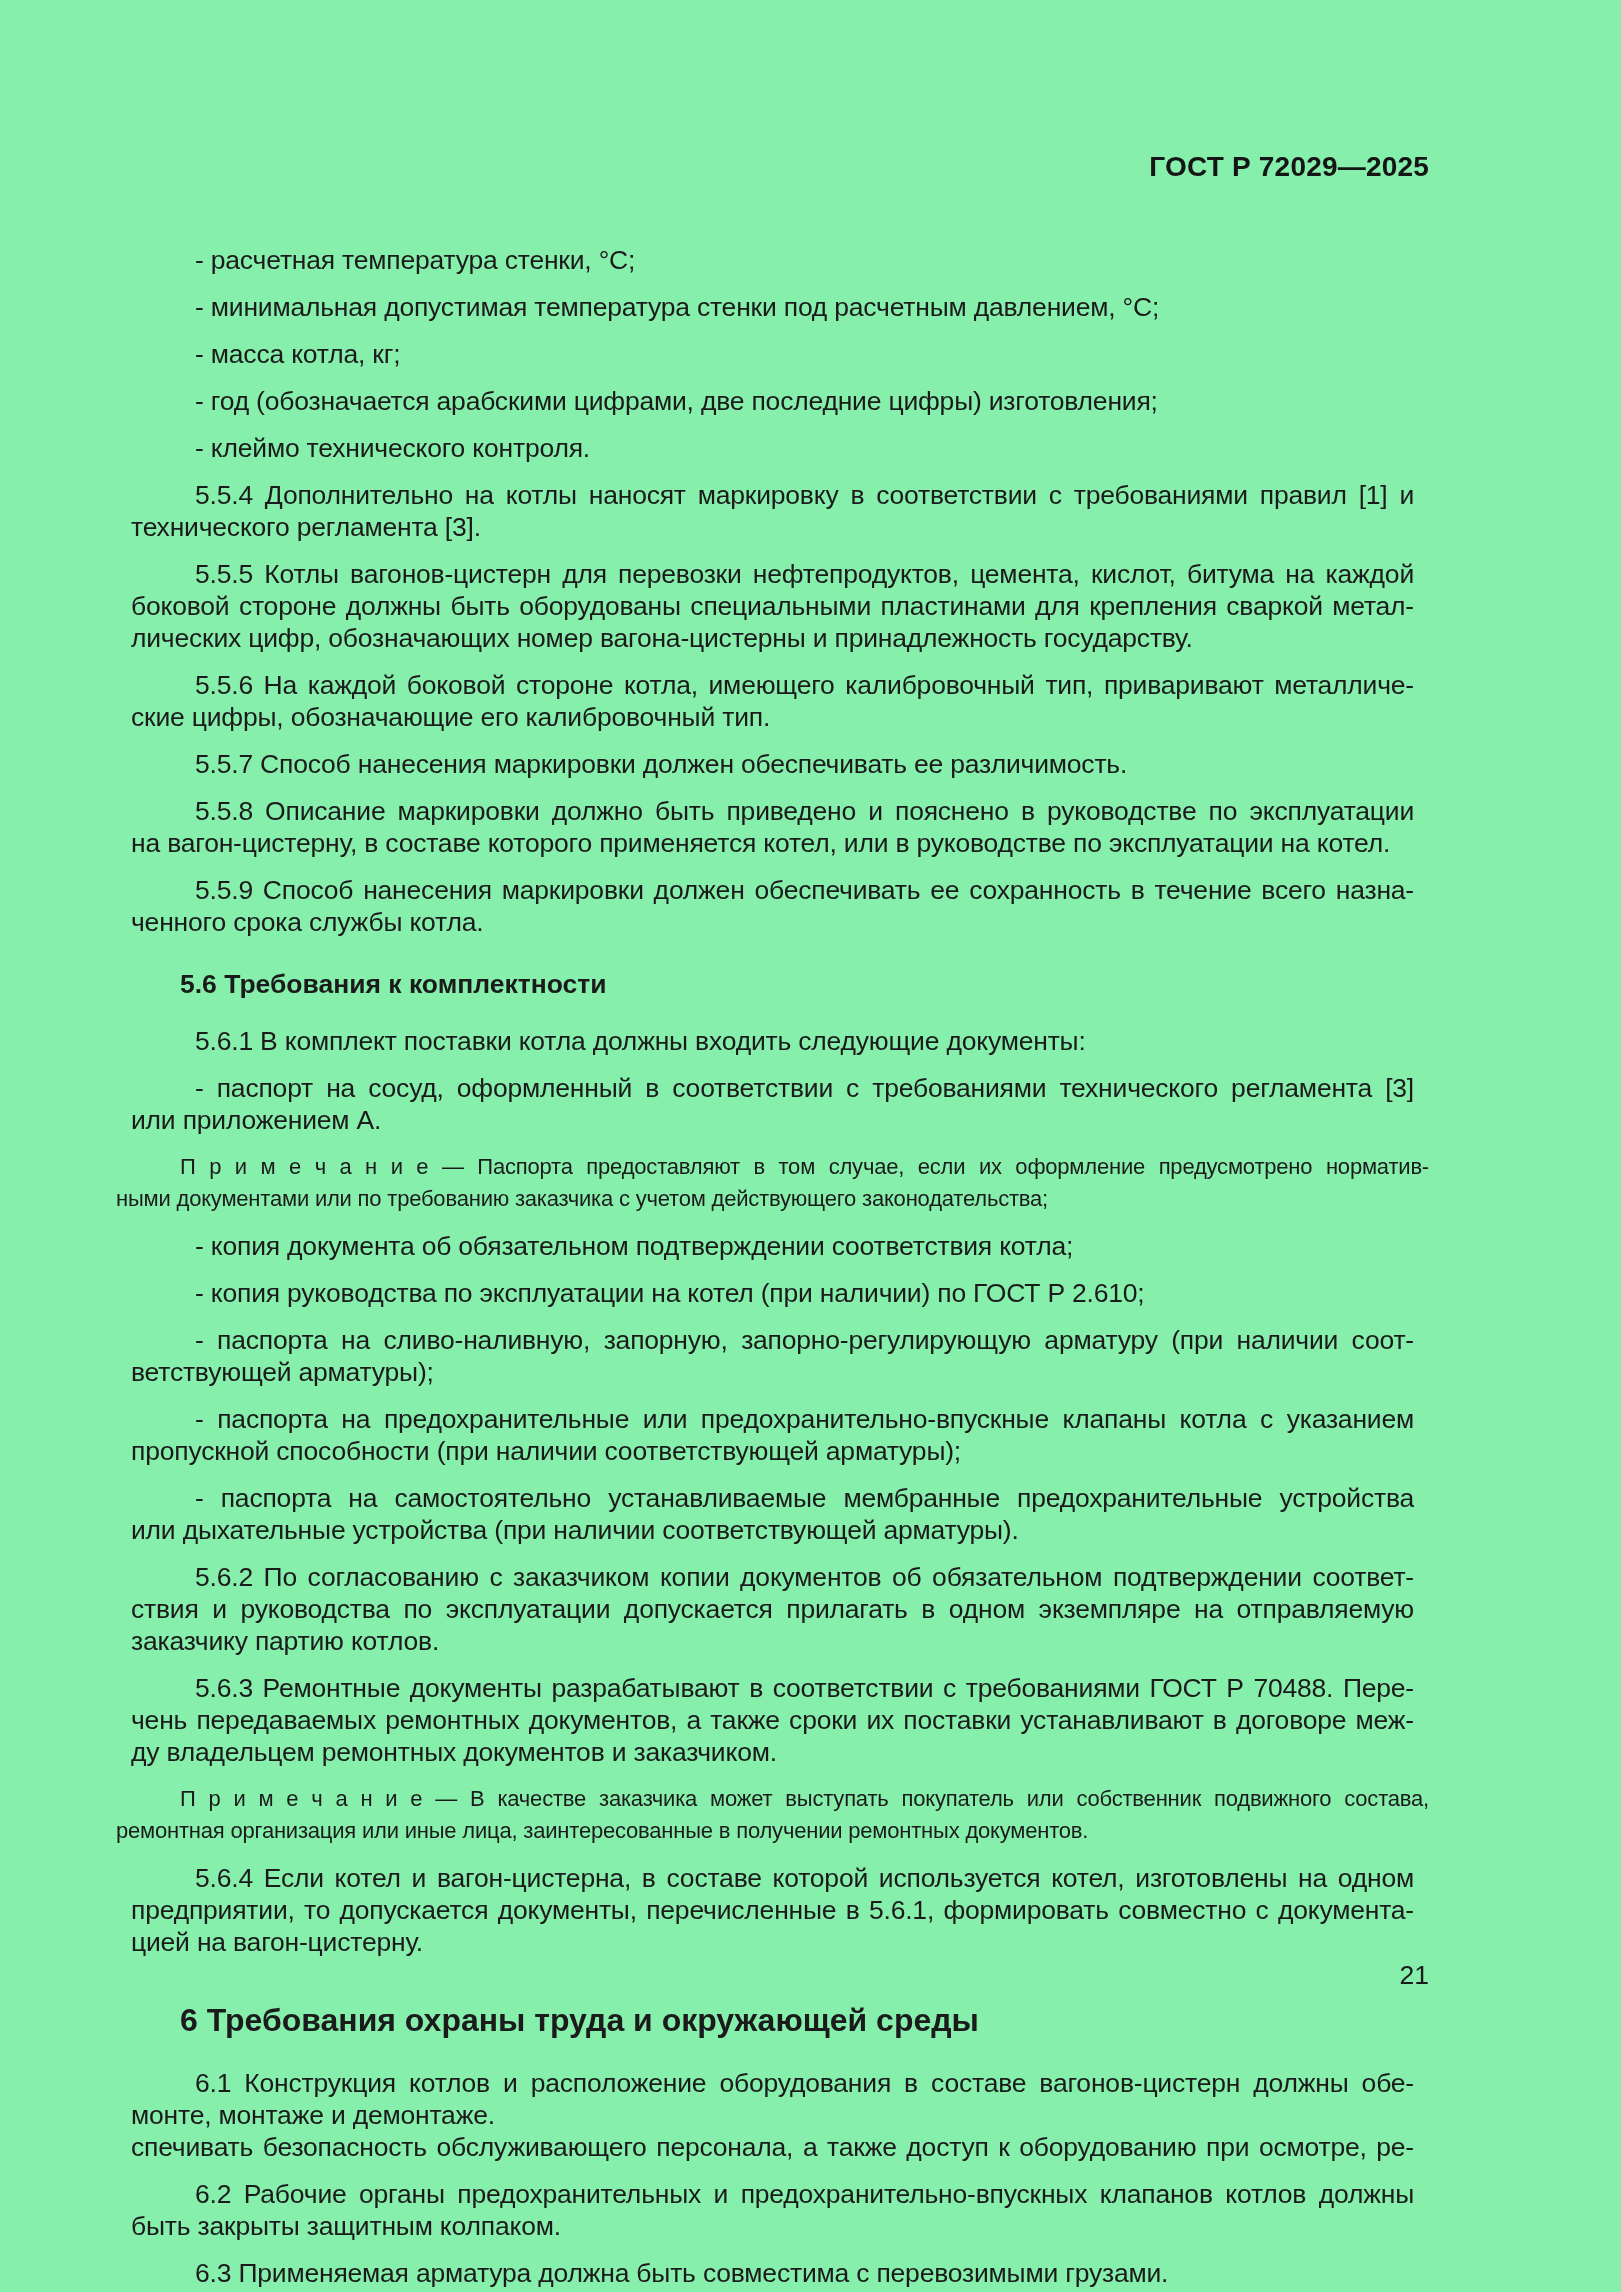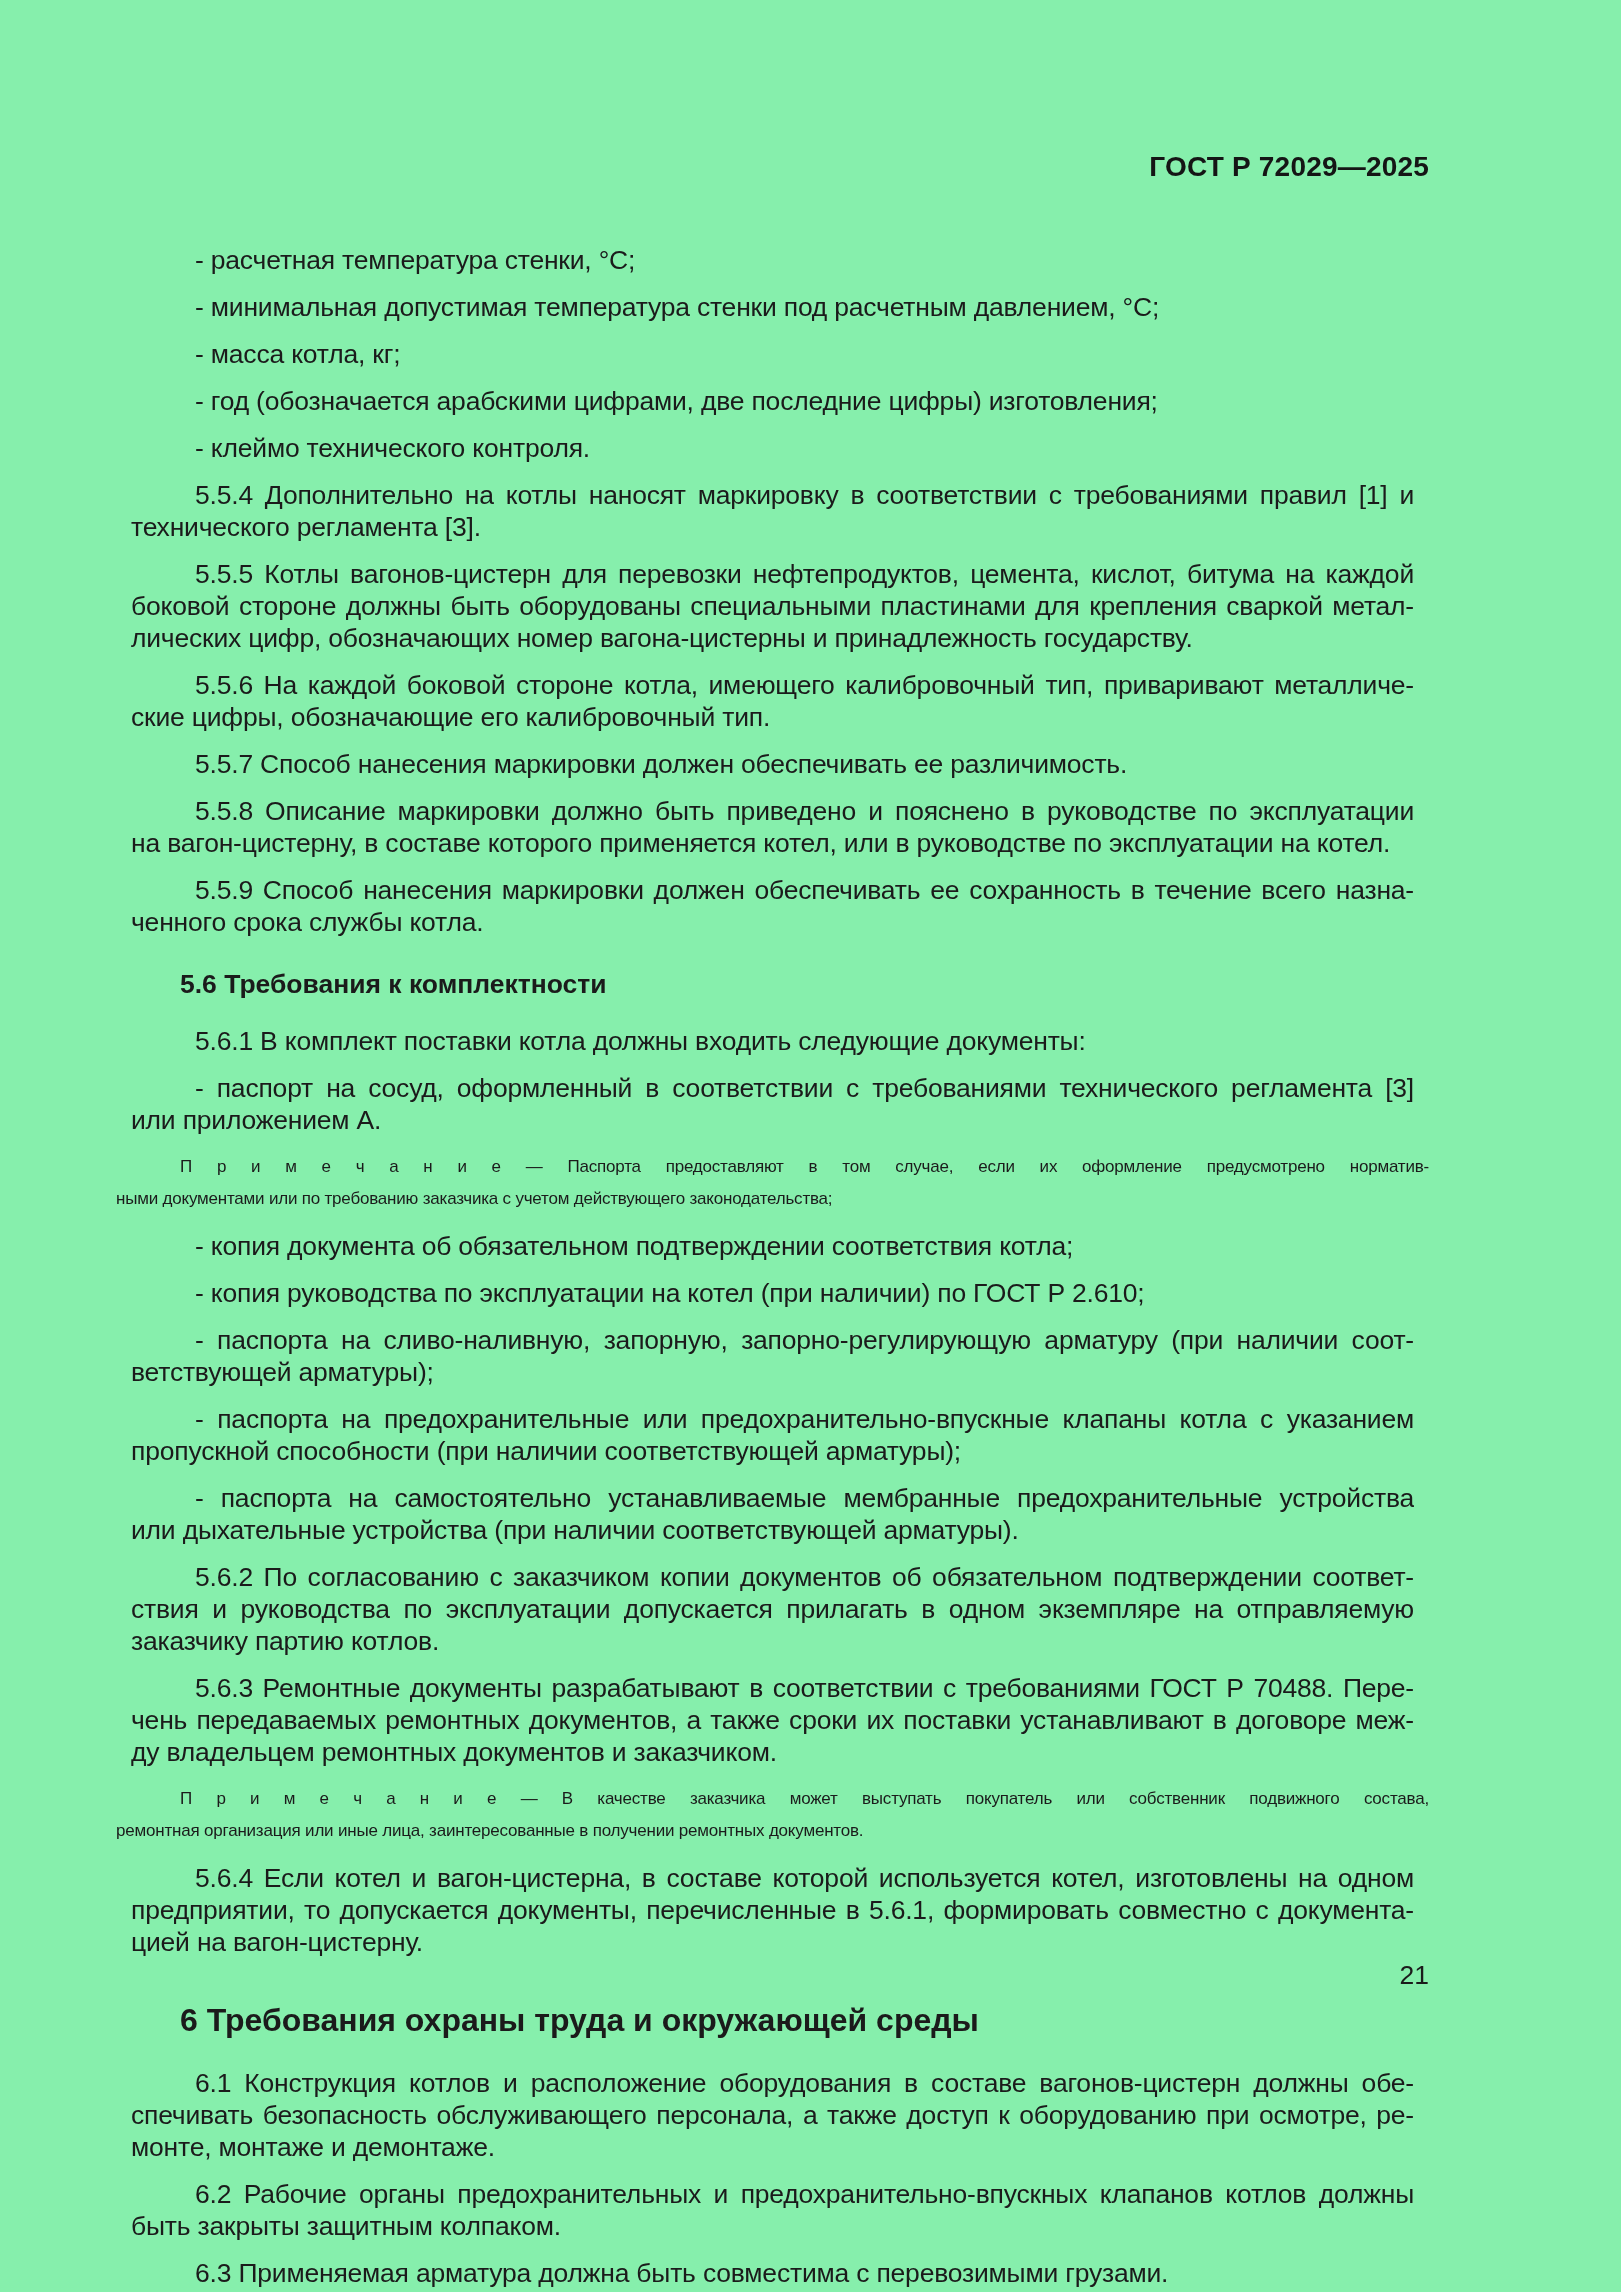--- a/index.html
+++ b/index.html
@@ -45,21 +45,21 @@
     overflow: hidden;
     letter-spacing: -0.2px;
     color: #1b1b1b;
     text-align: left;
   }
   .line.first { padding-left: 64px; }
   .line.just {
     text-align: justify;
     text-align-last: justify;
   }
-  .note .line { font-size: 17px; }
+  .note .line { font-size: 22px; }
   .h2 .line { font-weight: 700; letter-spacing: 0; }
   .h1 .line {
     font-weight: 700;
     font-size: 32px;
     line-height: 39px;
     height: 39px;
     letter-spacing: 0;
   }
   .page-num {
     position: absolute;
@@ -166,22 +166,22 @@
       <div class="block p">
         <div class="line first just">5.6.4 Если котел и вагон-цистерна, в составе которой используется котел, изготовлены на одном</div>
         <div class="line just">предприятии, то допускается документы, перечисленные в 5.6.1, формировать совместно с документа-</div>
         <div class="line">цией на вагон-цистерну.</div>
       </div>
       <div class="block h1">
         <div class="line first">6 Требования охраны труда и окружающей среды</div>
       </div>
       <div class="block p">
         <div class="line first just">6.1 Конструкция котлов и расположение оборудования в составе вагонов-цистерн должны обе-</div>
+        <div class="line">монте, монтаже и демонтаже.</div>
         <div class="line just">спечивать безопасность обслуживающего персонала, а также доступ к оборудованию при осмотре, ре-</div>
-        <div class="line">монте, монтаже и демонтаже.</div>
       </div>
       <div class="block p">
         <div class="line first just">6.2 Рабочие органы предохранительных и предохранительно-впускных клапанов котлов должны</div>
         <div class="line">быть закрыты защитным колпаком.</div>
       </div>
       <div class="block p">
         <div class="line first">6.3 Применяемая арматура должна быть совместима с перевозимыми грузами.</div>
       </div>
       <div class="block p">
         <div class="line first just">6.4 Должна быть исключена самопроизвольная разгерметизация затворов сливо-наливных</div>

